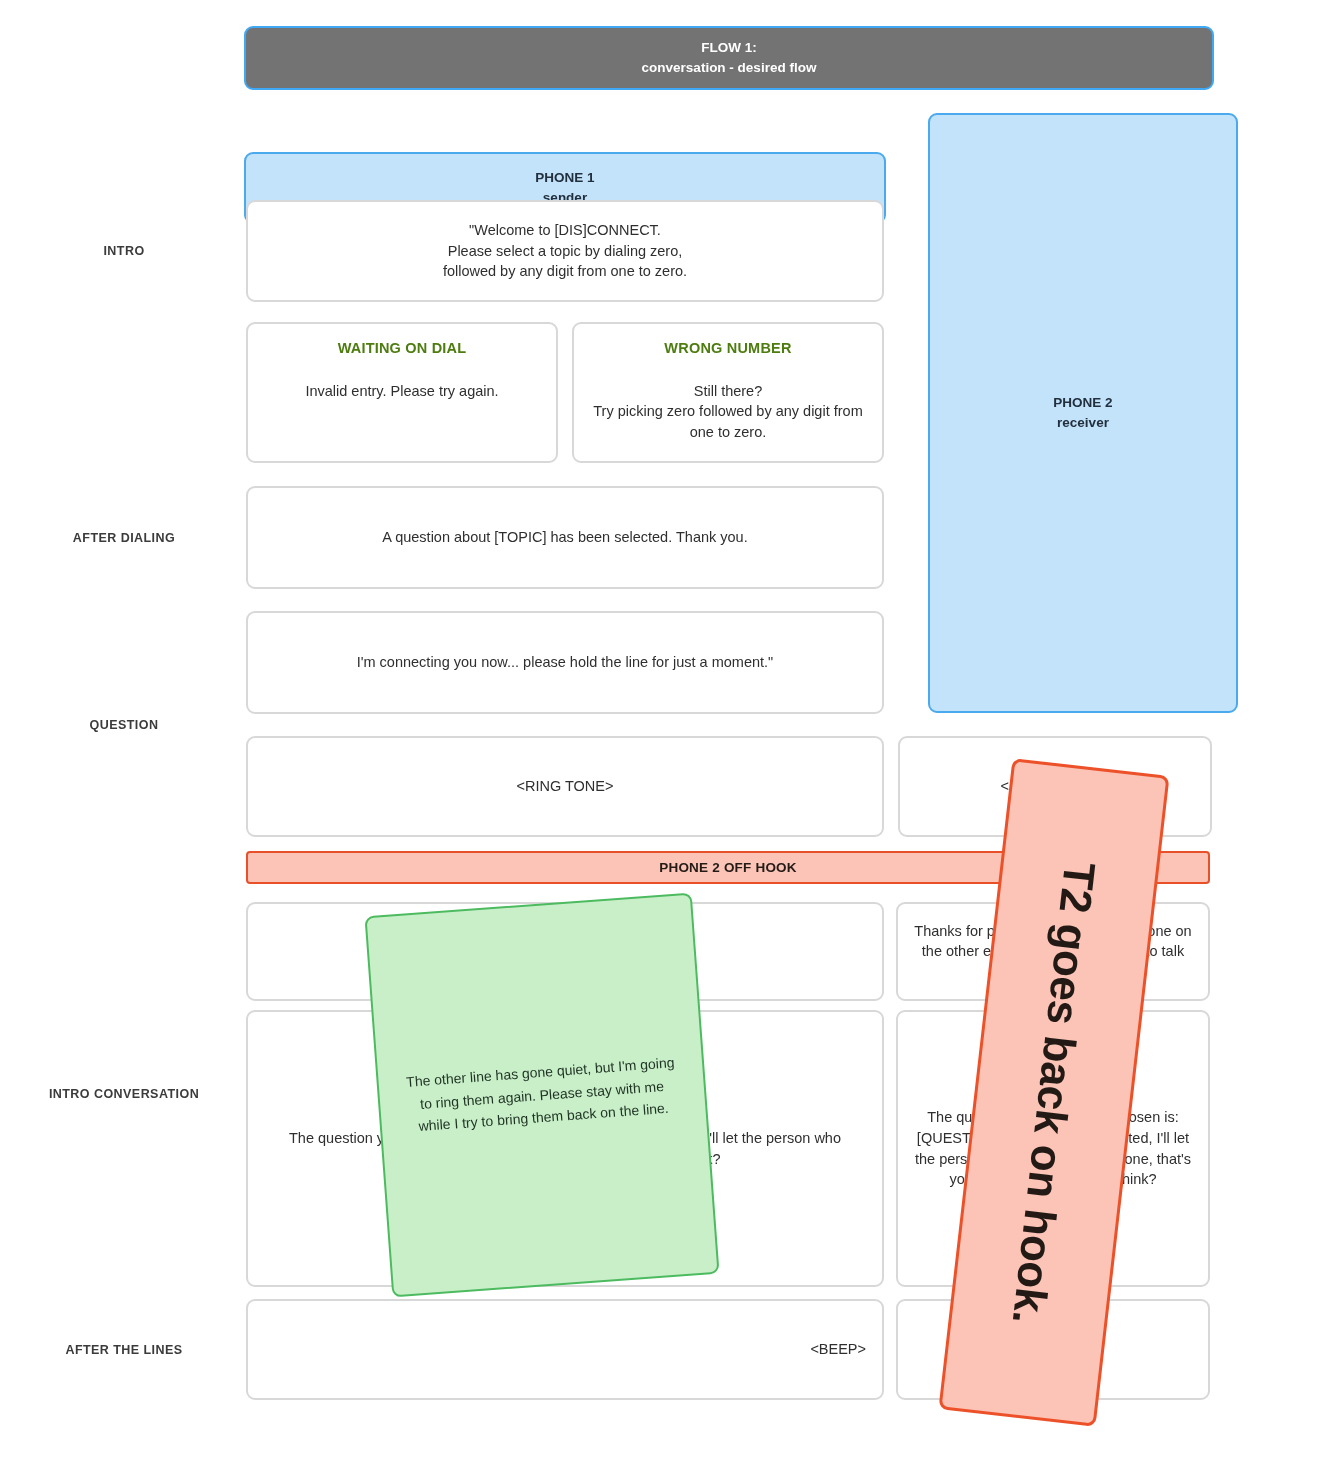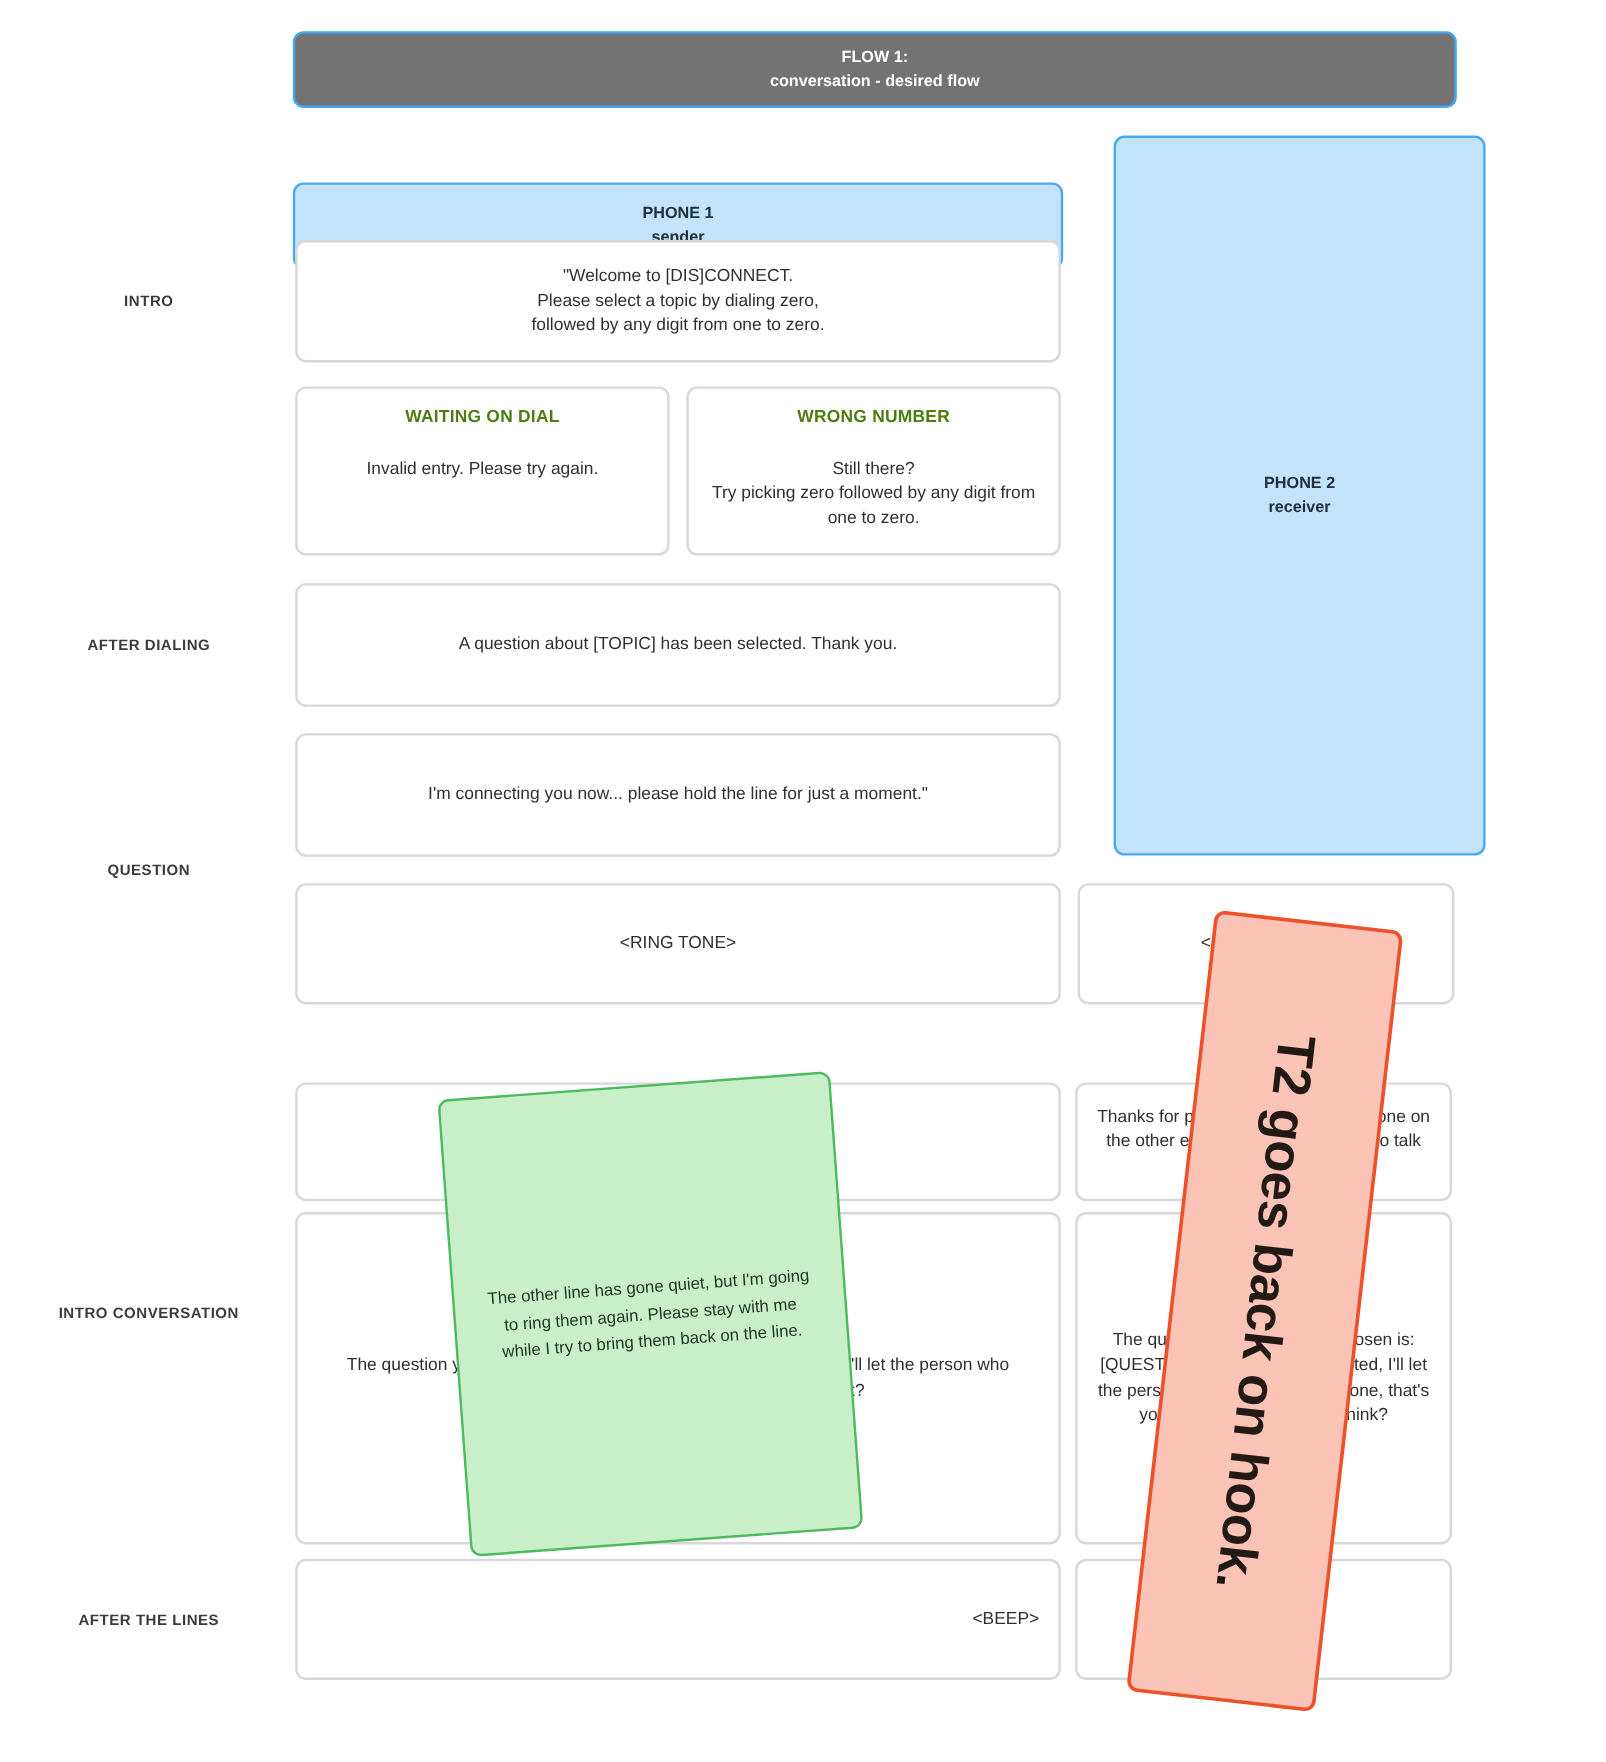--- a/index.html
+++ b/index.html
@@ -206,20 +206,23 @@
     <div class="card-body">I'm connecting you now... please hold the line for just a moment."</div>
   </div>
 
   <div class="card" style="left:246px; top:736px; width:638px; height:101px;">
     <div class="card-body">&lt;RING TONE&gt;</div>
   </div>
   <div class="card" style="left:898px; top:736px; width:314px; height:101px;">
     <div class="card-body">&lt;PHONE RING&gt;</div>
   </div>
 
+  <div class="offhook-bar" style="left:246px; top:851px; width:964px; height:33px;">
+    <span>PHONE 2 OFF HOOK</span>
+  </div>
 
   <div class="card" style="left:246px; top:902px; width:638px; height:99px;">
     <div class="card-body">Are you there?</div>
   </div>
   <div class="card" style="left:896px; top:902px; width:314px; height:99px;">
     <div class="card-body">Thanks for picking up. There's someone on the other end of the line who'd like to talk to you.</div>
   </div>
 
   <div class="card" style="left:246px; top:1010px; width:638px; height:277px;">
     <div class="card-body">The question you chose is: [QUESTION] Once we're connected, I'll let the person who answered the phone go first. What do you think?</div>

